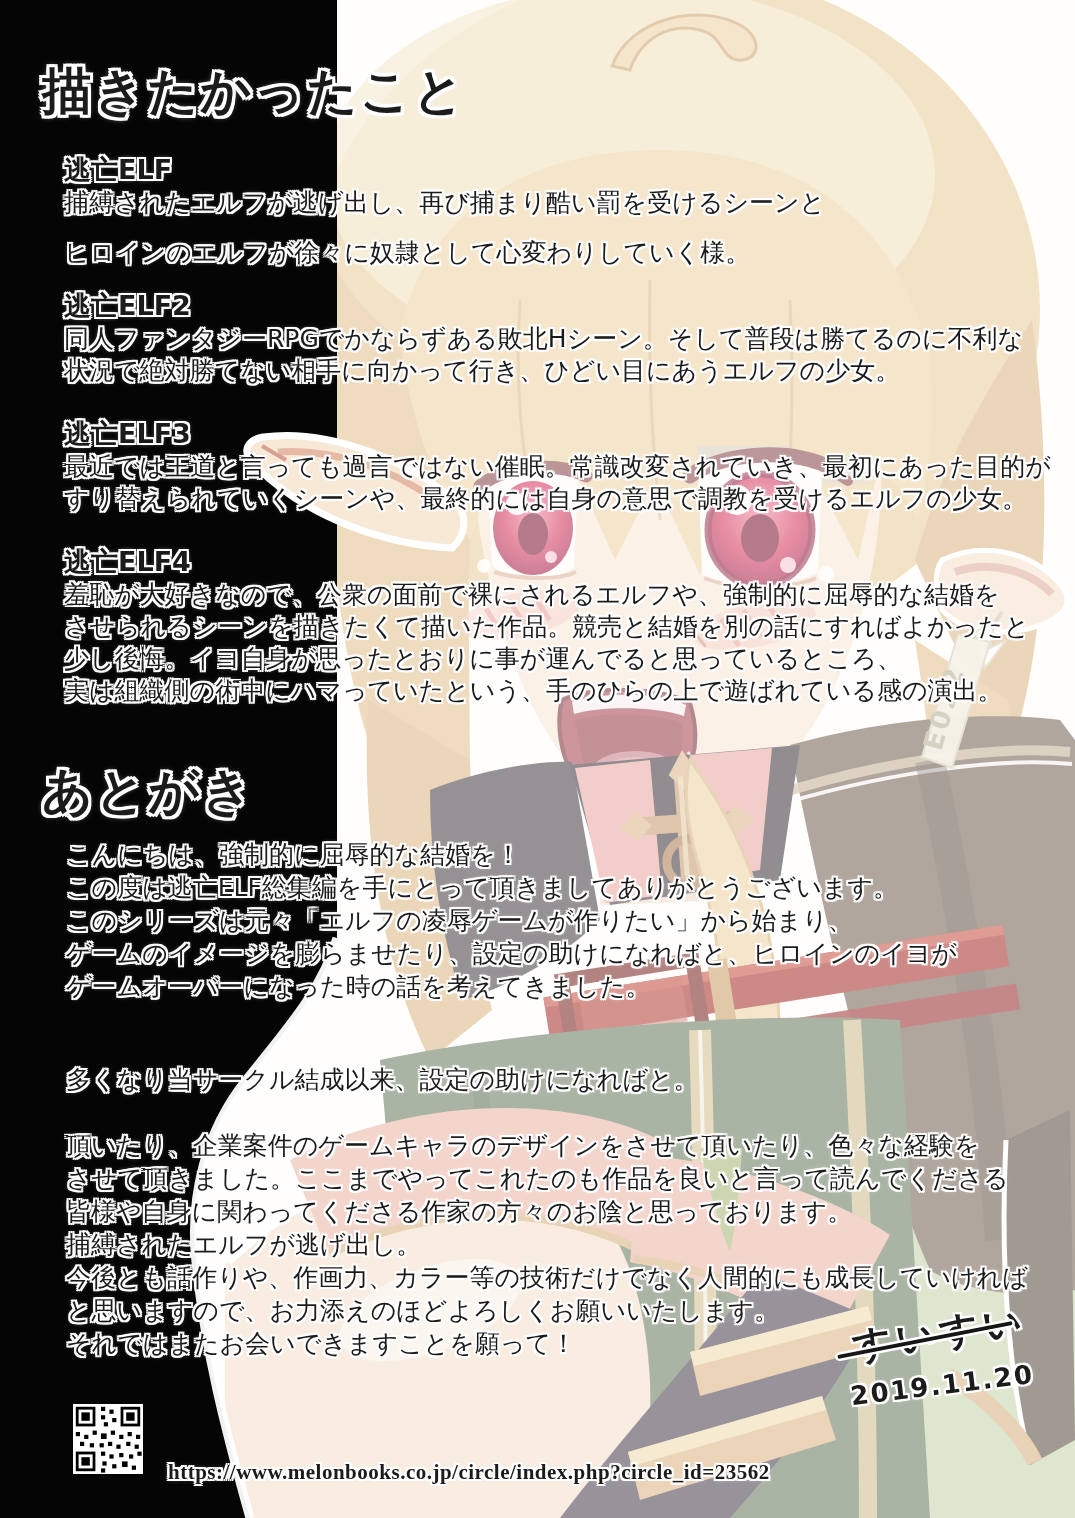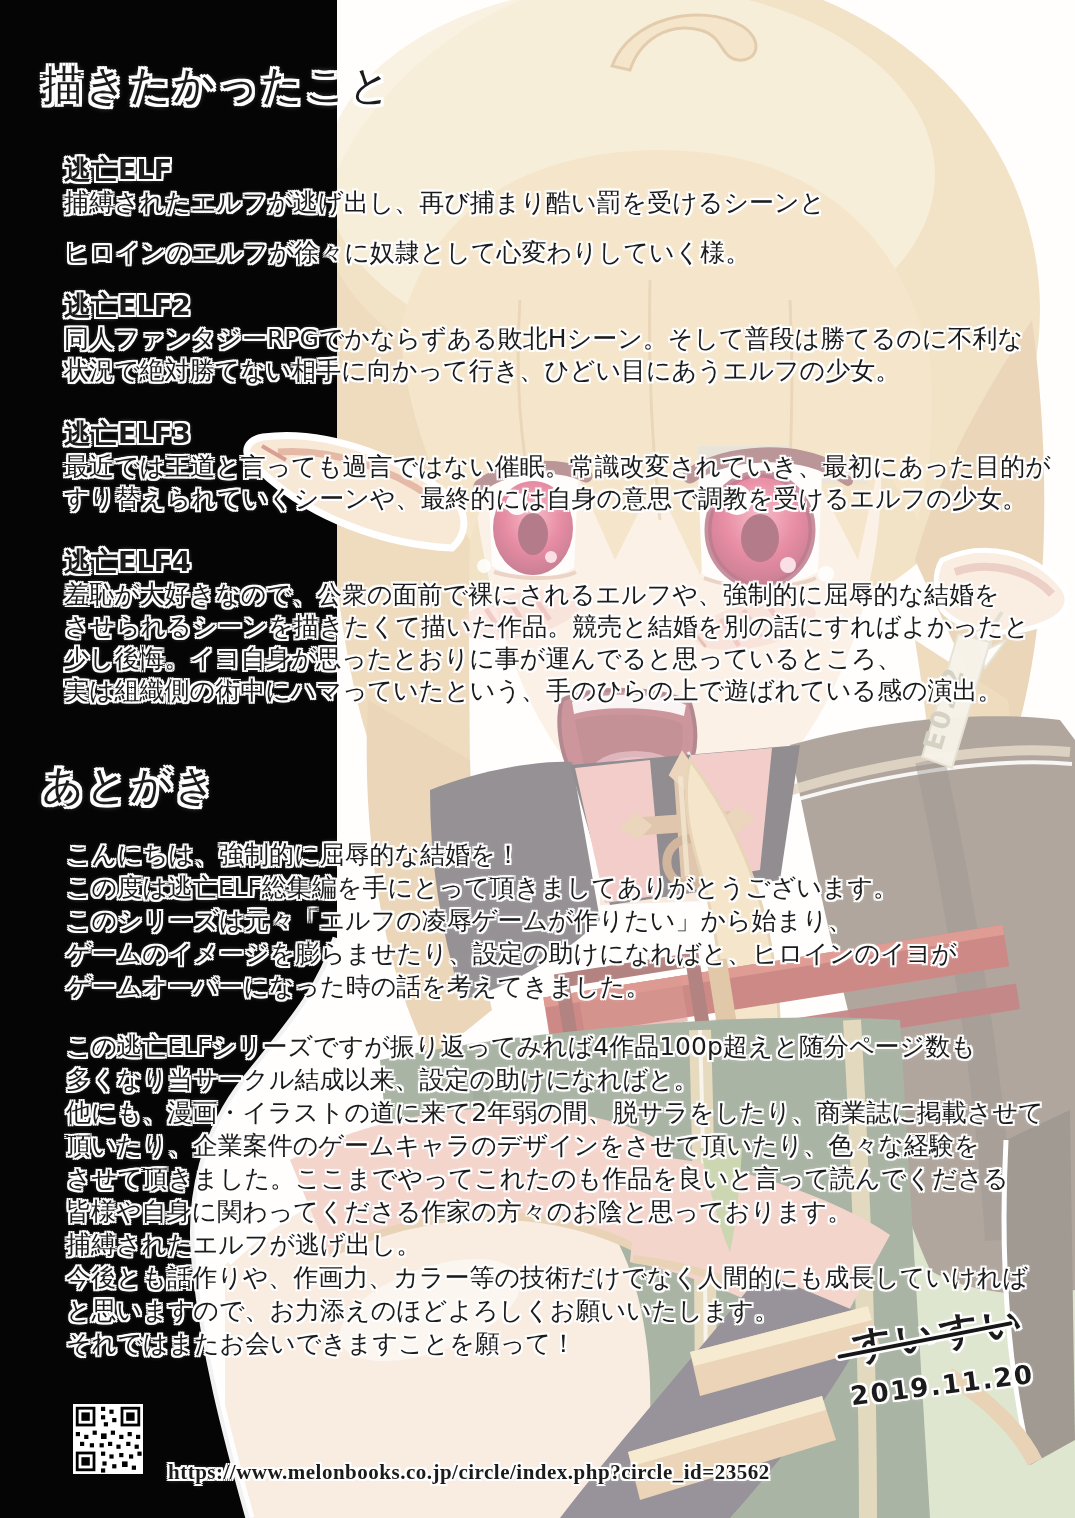--- a/index.html
+++ b/index.html
@@ -2,21 +2,21 @@
 <html><head>
 <meta charset="utf-8">
 <style>
   html,body{margin:0;padding:0;background:#222;}
   #stage{position:relative;width:1075px;height:1518px;overflow:hidden;background:#fff;
          font-family:"DejaVu Sans","Liberation Sans",sans-serif;}
   #illu{position:absolute;left:0;top:0;z-index:0;}
   .t{position:absolute;white-space:nowrap;color:#1b1b1b;z-index:2;
      text-shadow:-2px -2px 0 #fff,0 -2px 0 #fff,2px -2px 0 #fff,-2px 0 0 #fff,
                  2px 0 0 #fff,-2px 2px 0 #fff,0 2px 0 #fff,2px 2px 0 #fff,0 0 5px rgba(255,255,255,.85);}
-  .title{font-size:41px;font-weight:normal;letter-spacing:2px;
+  .title{font-size:50px;font-weight:bold;letter-spacing:2px;
      text-shadow:-3px -3px 0 #fff,0 -3px 0 #fff,3px -3px 0 #fff,-3px 0 0 #fff,
                  3px 0 0 #fff,-3px 3px 0 #fff,0 3px 0 #fff,3px 3px 0 #fff,0 0 7px rgba(255,255,255,.9);}
   .head{font-size:27px;font-weight:bold;}
   .body{font-size:25px;}
   .small{font-size:18px;}
   .url{font-size:21px;font-family:"Liberation Serif",serif;font-weight:bold;letter-spacing:.5px;}
   .sig{font-size:38px;font-weight:bold;transform:rotate(-9deg);letter-spacing:5px;}
   .sigdate{font-size:26px;font-weight:bold;transform:rotate(-7deg);letter-spacing:2px;}
   .slash{position:absolute;z-index:3;width:178px;height:4px;background:#161616;
          box-shadow:0 0 0 2.5px #fff;transform:rotate(-11deg);border-radius:2px;}
@@ -195,23 +195,21 @@
   <div class="t body" style="left:64px;top:674px">実は組織側の術中にハマっていたという、手のひらの上で遊ばれている感の演出。</div>
 
   <div class="t title" style="left:42px;top:758px">あとがき</div>
 
   <div class="t body" style="left:66px;top:838px">こんにちは、強制的に屈辱的な結婚を！</div>
   <div class="t body" style="left:66px;top:871px">この度は逃亡ELF総集編を手にとって頂きましてありがとうございます。</div>
   <div class="t body" style="left:66px;top:904px">このシリーズは元々「エルフの凌辱ゲームが作りたい」から始まり、</div>
   <div class="t body" style="left:66px;top:937px">ゲームのイメージを膨らませたり、設定の助けになればと、ヒロインのイヨが</div>
   <div class="t body" style="left:66px;top:970px">ゲームオーバーになった時の話を考えてきました。</div>
 
-  <div class="t body" style="left:66px;top:1030px">この逃亡ELFシリーズですが振り返ってみれば4作品100p超えと随分ページ数も</div>
   <div class="t body" style="left:66px;top:1063px">多くなり当サークル結成以来、設定の助けになればと。</div>
-  <div class="t body" style="left:66px;top:1096px">他にも、漫画・イラストの道に来て2年弱の間、脱サラをしたり、商業誌に掲載させて</div>
   <div class="t body" style="left:66px;top:1129px">頂いたり、企業案件のゲームキャラのデザインをさせて頂いたり、色々な経験を</div>
   <div class="t body" style="left:66px;top:1162px">させて頂きました。ここまでやってこれたのも作品を良いと言って読んでくださる</div>
   <div class="t body" style="left:66px;top:1195px">皆様や自身に関わってくださる作家の方々のお陰と思っております。</div>
   <div class="t body" style="left:66px;top:1228px">捕縛されたエルフが逃げ出し。</div>
   <div class="t body" style="left:66px;top:1261px">今後とも話作りや、作画力、カラー等の技術だけでなく人間的にも成長していければ</div>
   <div class="t body" style="left:66px;top:1294px">と思いますので、お力添えのほどよろしくお願いいたします。</div>
   <div class="t body" style="left:66px;top:1327px">それではまたお会いできますことを願って！</div>
 
   <div class="t sig" style="left:852px;top:1308px">すいすい</div>
   <div class="slash" style="left:836px;top:1338px"></div>

